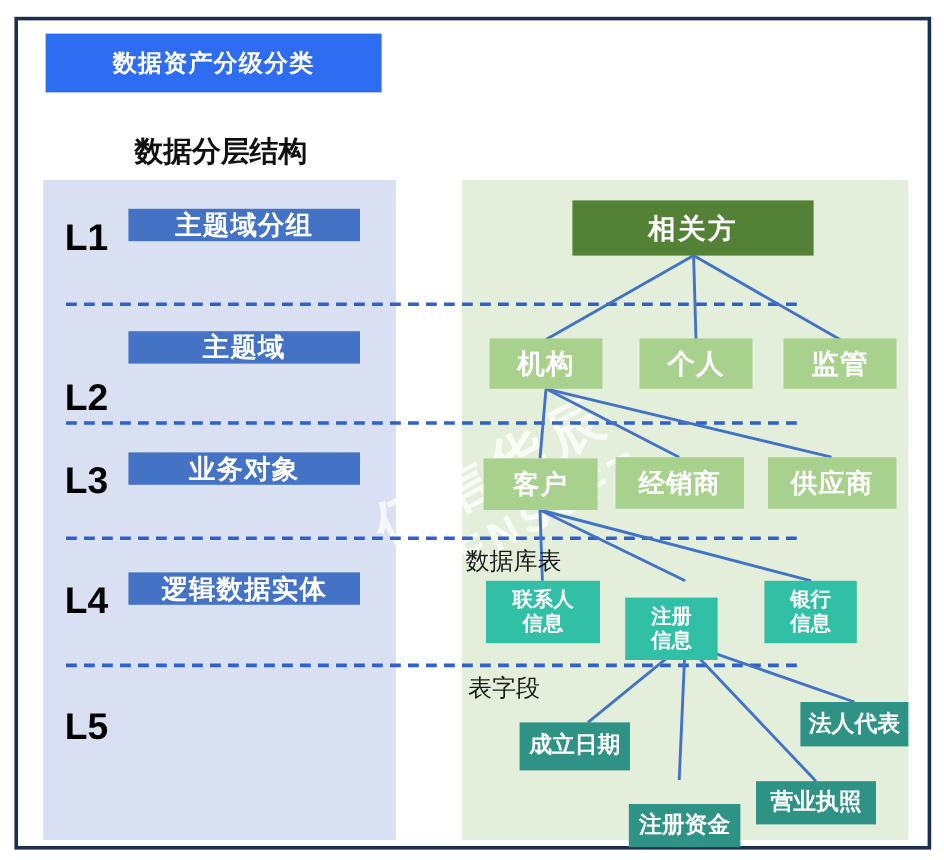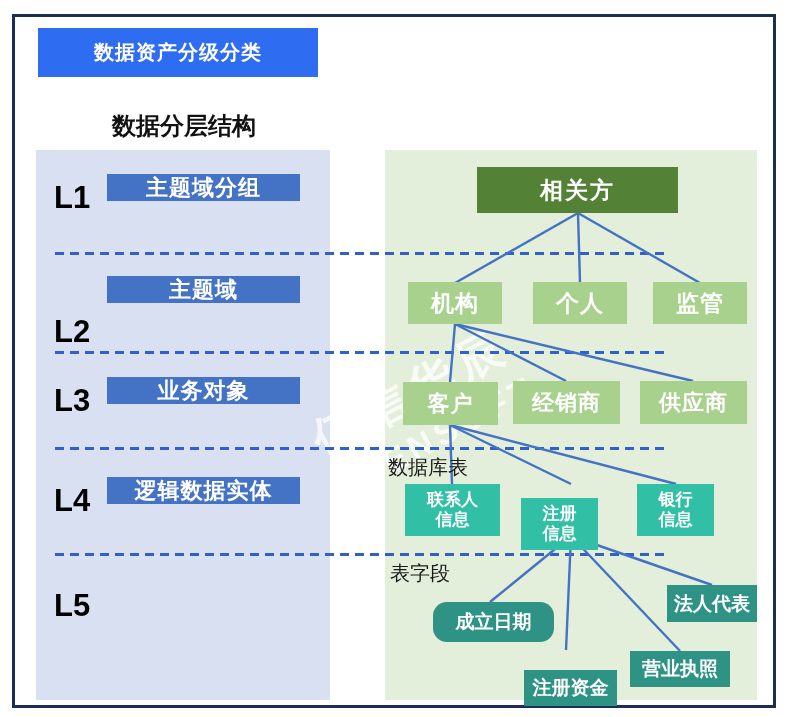--- a/index.html
+++ b/index.html
@@ -119,17 +119,17 @@
 
   <div class="node t4" style="left:405px;top:484px;width:95px;height:52px;">联系人
 信息</div>
   <div class="node t4" style="left:521px;top:484px;width:77px;height:52px;margin-top:14px;">注册
 信息</div>
   <div class="node t4" style="left:637px;top:484px;width:77px;height:52px;">银行
 信息</div>
 
   <div class="annot" style="left:390px;top:560px;">表字段</div>
 
-  <div class="node t5" style="left:433px;top:602px;width:121px;height:40px;border-radius:14px;">成立日期</div>
+  <div class="node t5" style="left:433px;top:602px;width:92px;height:40px;">成立日期</div>
   <div class="node t5" style="left:524px;top:650px;width:93px;height:36px;margin-top:20px;">注册资金</div>
   <div class="node t5" style="left:630px;top:651px;width:100px;height:36px;">营业执照</div>
   <div class="node t5" style="left:667px;top:585px;width:90px;height:37px;">法人代表</div>
 </div>
 
 </body></html>

